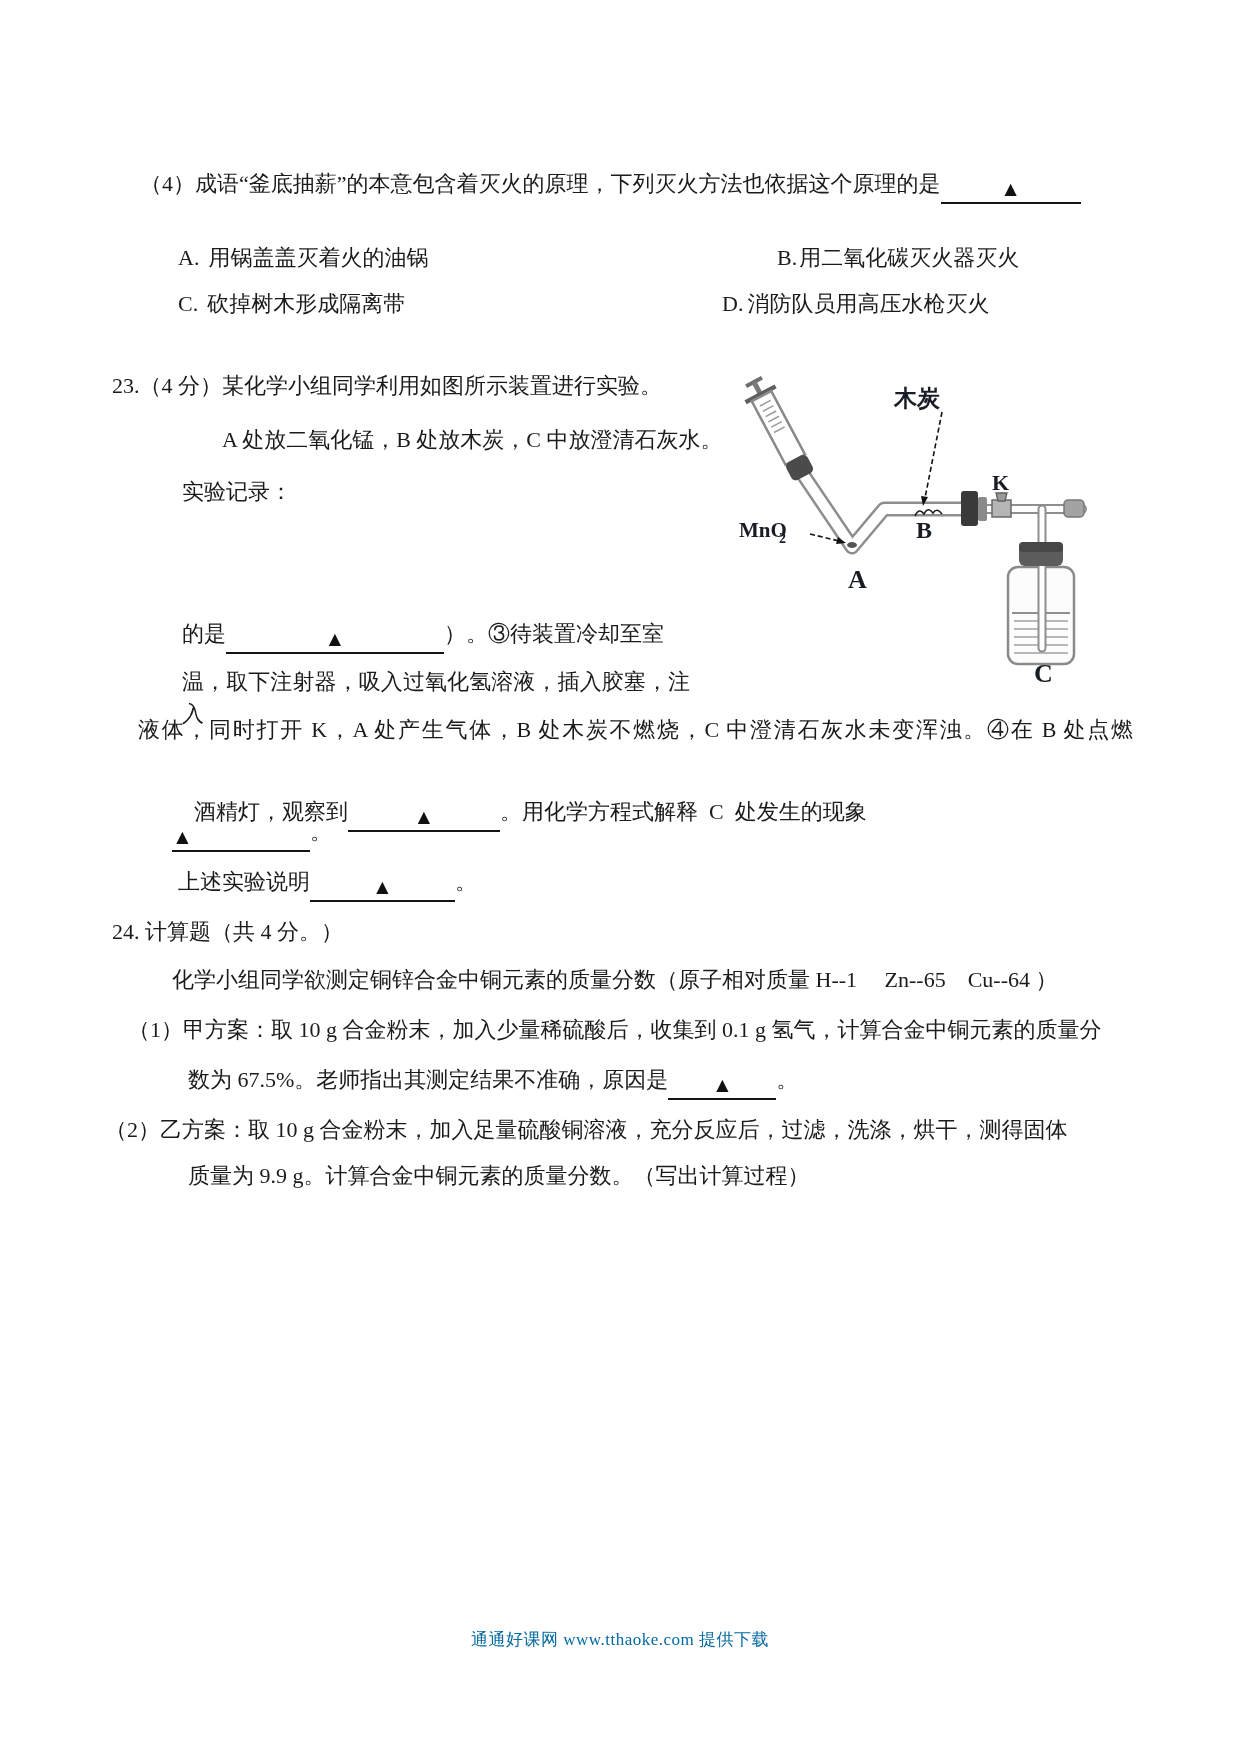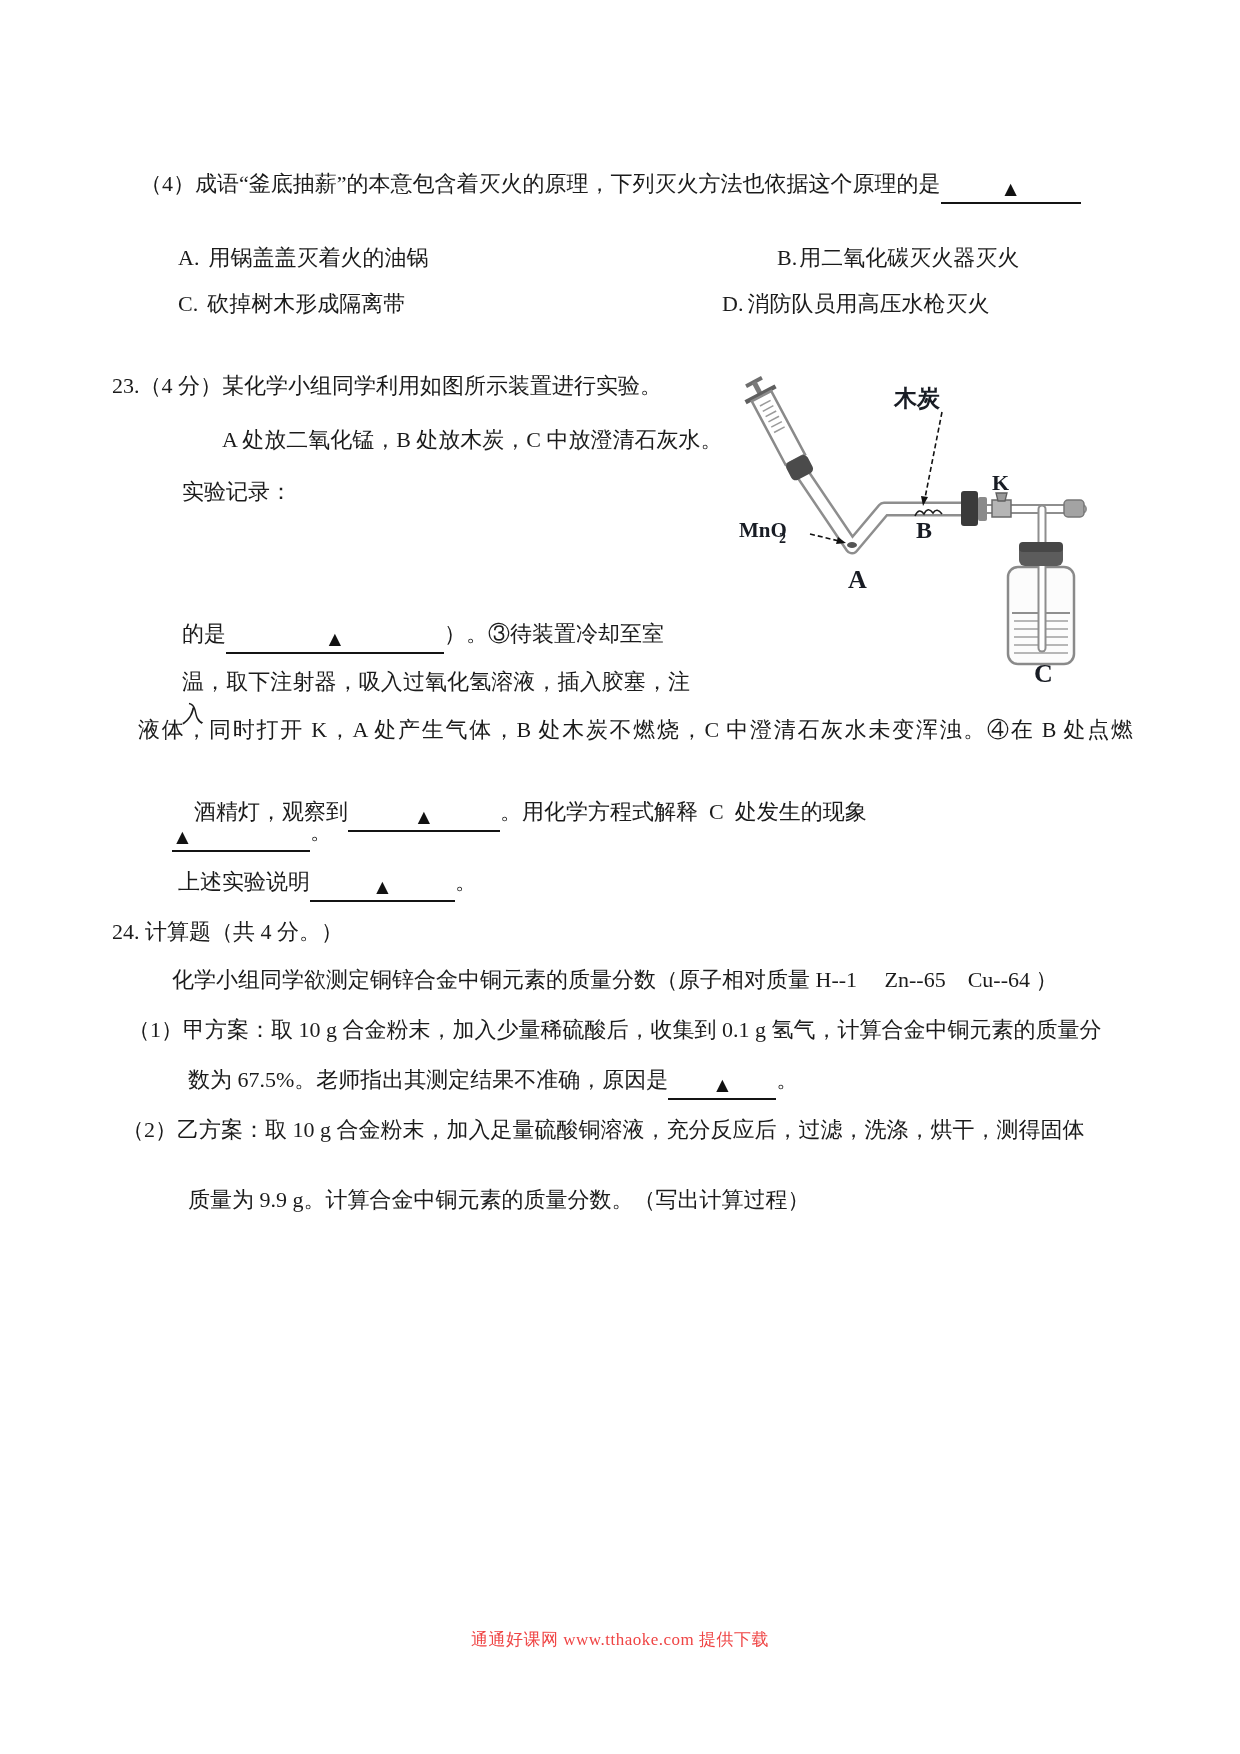--- a/index.html
+++ b/index.html
@@ -18,21 +18,21 @@
   }
   .blank.left { text-align:left; }
   .tri { font-size:21px; color:#111; }
   .emph {
     background-image: radial-gradient(circle, #000 1.6px, rgba(0,0,0,0) 1.9px);
     background-size: 24px 6px; background-repeat: repeat-x;
     background-position: 5px bottom; padding-bottom: 7px;
   }
   .footer {
     position:absolute; top:1628px; left:0; width:100%; text-align:center;
-    font-size:17px; color:#ef4444; letter-spacing:0.5px;
+    font-size:17px; color:#0369a1; letter-spacing:0.5px;
   }
   .diagram { position:absolute; left:640px; top:330px; width:460px; height:365px; }
   svg text { font-family:"Liberation Serif","DejaVu Serif",serif; font-weight:bold; fill:#181c24; }
 </style>
 </head>
 <body>
 
 <div class="page">
 
   <div class="line" style="left:140px; top:168px;">
@@ -151,18 +151,18 @@
       <text x="394" y="352" font-size="26">C</text>
     </svg>
   </div>
 
   <div class="line" style="left:112px; top:916px;">24. 计算题（共 4 分。）</div>
   <div class="line pre" style="left:172px; top:964px;">化学小组同学欲测定铜锌合金中铜元素的质量分数（原子相对质量 H--1     Zn--65    Cu--64 ）</div>
   <div class="line" style="left:128px; top:1014px;">（1）甲方案：取 10 g 合金粉末，加入少量稀硫酸后，收集到 0.1 g 氢气，计算合金中铜元素的质量分</div>
   <div class="line" style="left:188px; top:1064px;">
     <span>数为 67.5%。老师指出其测定结果不准确，原因是</span><span class="blank" style="width:108px;"><span class="tri">▲</span></span><span>。</span>
   </div>
-  <div class="line" style="left:122px; top:1114px;">（2）乙方案：取 10 g 合金粉末，加入足量硫酸铜溶液，充分反应后，过滤，洗涤，烘干，测得固体</div>
-  <div class="line" style="left:188px; top:1160px;margin-top:24px;">质量为 9.9 g。计算合金中铜元素的质量分数。（写出计算过程）</div>
+  <div class="line" style="left:105px; top:1114px;">（2）乙方案：取 10 g 合金粉末，加入足量硫酸铜溶液，充分反应后，过滤，洗涤，烘干，测得固体</div>
+  <div class="line" style="left:188px; top:1160px;">质量为 9.9 g。计算合金中铜元素的质量分数。（写出计算过程）</div>
 
   <div class="footer">通通好课网  www.tthaoke.com  提供下载</div>
 
 </div>
 
 </body></html>

